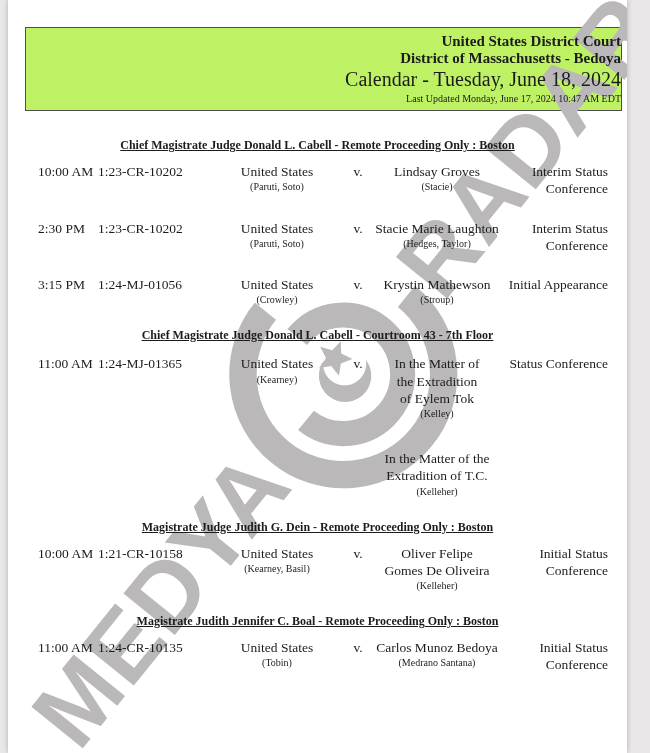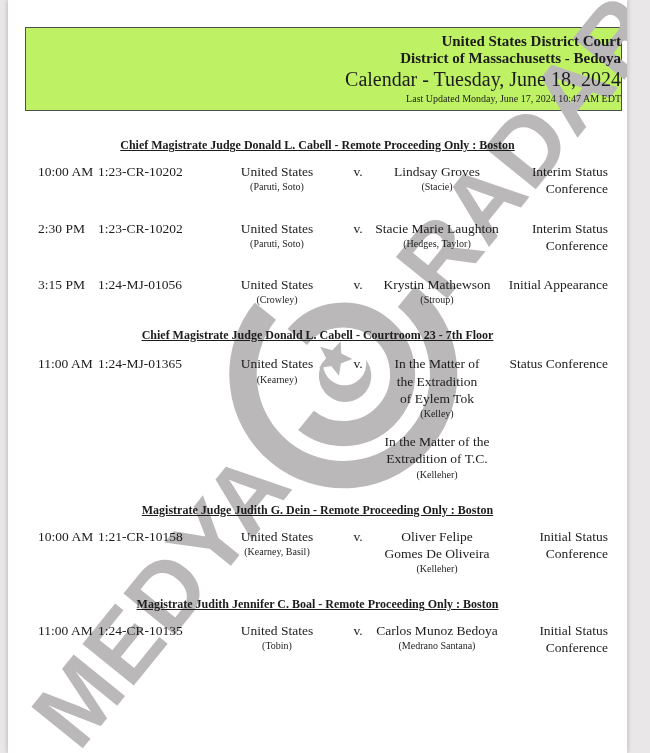--- a/index.html
+++ b/index.html
@@ -66,21 +66,21 @@
     margin-bottom:22px;
     font-size:13.5px;
     line-height:1.28;
   }
   .row > div { position:relative;font-family:Liberation Serif, serif; }
   .c-party { text-align:center; }
   .c-vs { text-align:center; }
   .c-type { text-align:right; white-space:pre-line; }
   .pname { white-space:pre-line; }
   .pcounsel { font-size:10px; line-height:1.3; }
-  .party-block + .party-block { margin-top:13px; }
+  .party-block + .party-block { margin-top:30px; }
 </style>
 </head>
 <body>
 
 <div class="page">
 
   <div class="watermark">
     <span>MEDYA</span>
     <svg class="wm-logo" viewBox="0 0 100 100" aria-hidden="true">
       <g fill="none" stroke="#bab8b9">
@@ -153,21 +153,21 @@
             <div class="pname">Krystin Mathewson</div>
             <div class="pcounsel">(Stroup)</div>
           </div>
         </div>
         <div class="c-type">Initial Appearance</div>
       </div>
     </div>
   </div>
 
   <div class="section sec-2">
-    <div class="section-heading">Chief Magistrate Judge Donald L. Cabell - Courtroom 23 - 7th Floor</div>
+    <div class="section-heading">Chief Magistrate Judge Donald L. Cabell - Courtroom 43 - 7th Floor</div>
     <div class="rows">
       <div class="row">
         <div class="c-time">11:00 AM</div>
         <div class="c-case">1:24-MJ-01365</div>
         <div class="c-party">
           <div class="pname">United States</div>
           <div class="pcounsel">(Kearney)</div>
         </div>
         <div class="c-vs">v.</div>
         <div class="c-party">

